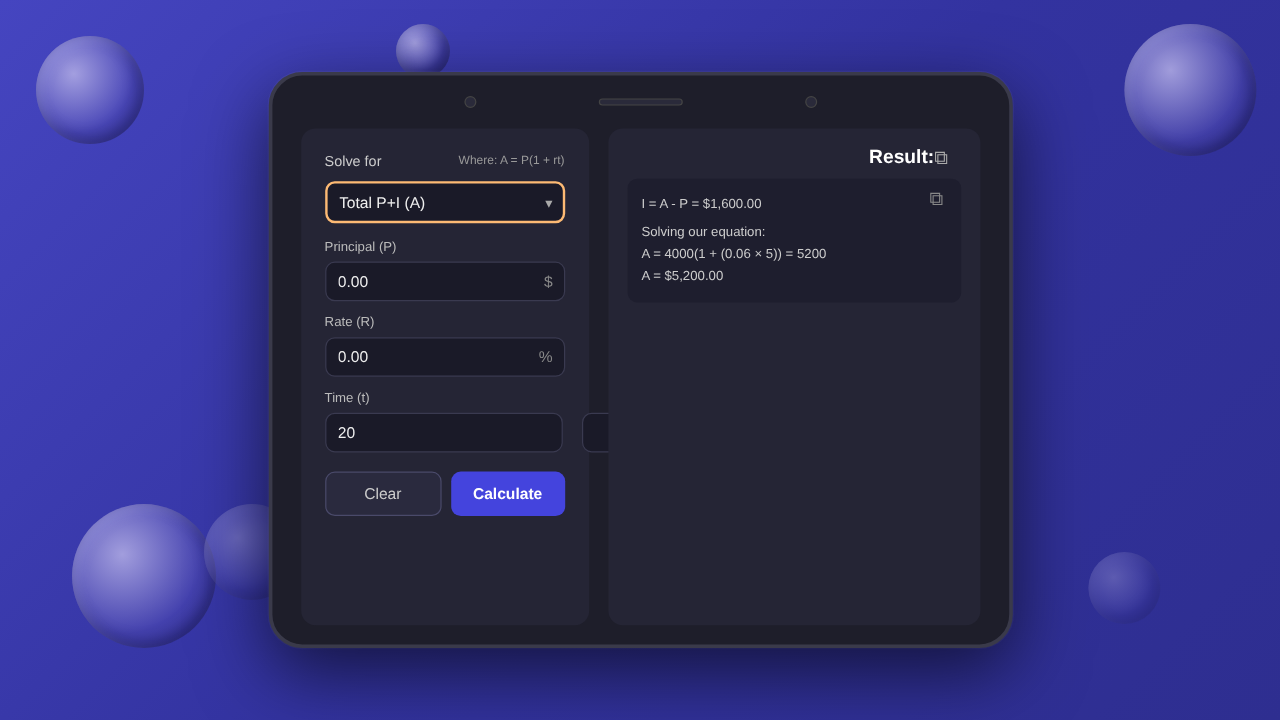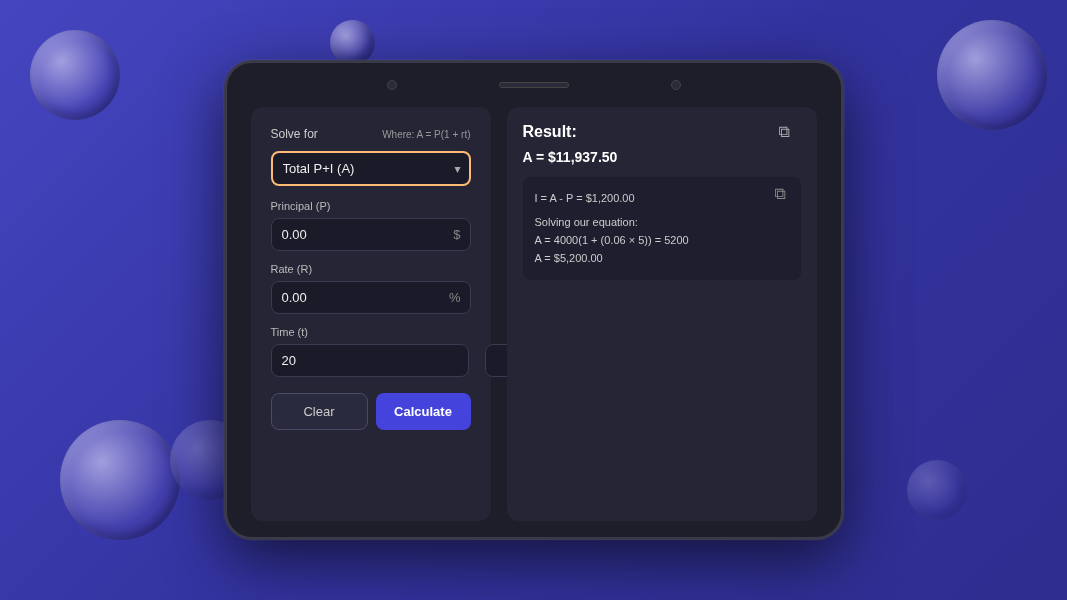--- a/index.html
+++ b/index.html
@@ -263,24 +263,23 @@
       background: #252535;
       border-radius: 12px;
       padding: 16px;
       flex: 1;
       position: relative;
       overflow: hidden;
     }
 
     .result-header {
       display: flex;
-      justify-content: space-between;
+      justify-content: flex-end;
       align-items: flex-start;
       margin-bottom: 4px;
-      gap: 40px;
     }
 
     .result-title {
       font-size: 16px;
       font-weight: 700;
       color: #ffffff;
     }
 
     .copy-icon {
       width: 22px;
@@ -405,26 +404,25 @@
 
     </div>
 
     <div class="result-panel">
 
       <div class="result-header">
         <span class="result-title">Result:</span>
         <span class="copy-icon">⧉</span>
       </div>
 
-      <div class="result-value">A = $11,937.50</div>
 
       <div class="result-detail-box">
         <span class="result-copy-small">⧉</span>
         <div class="result-text">
-          <p>I = A - P = $1,200.00</p>
+          <p>I = A - P = $1,600.00</p>
           <p>Solving our equation:<br>A = 4000(1 + (0.06 × 5)) = 5200<br>A = $5,200.00</p>
         </div>
       </div>
 
     </div>
 
   </div>
 </div>
 
 </body></html>

